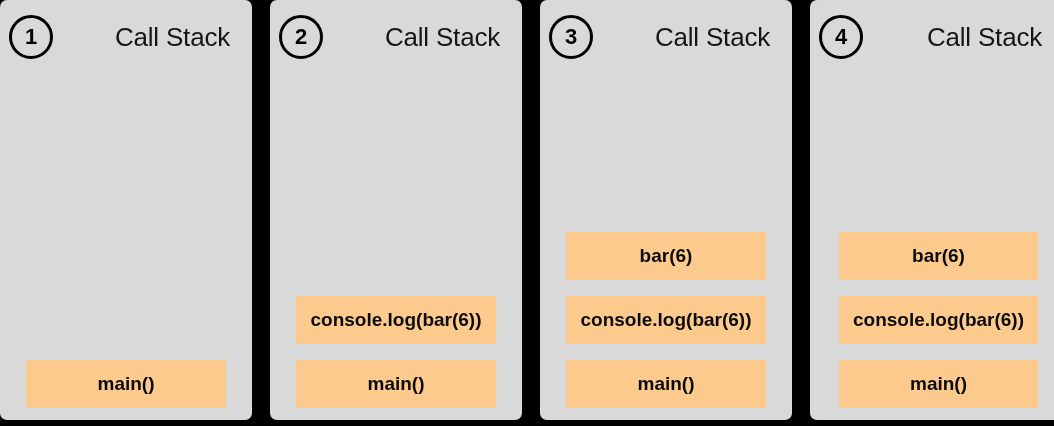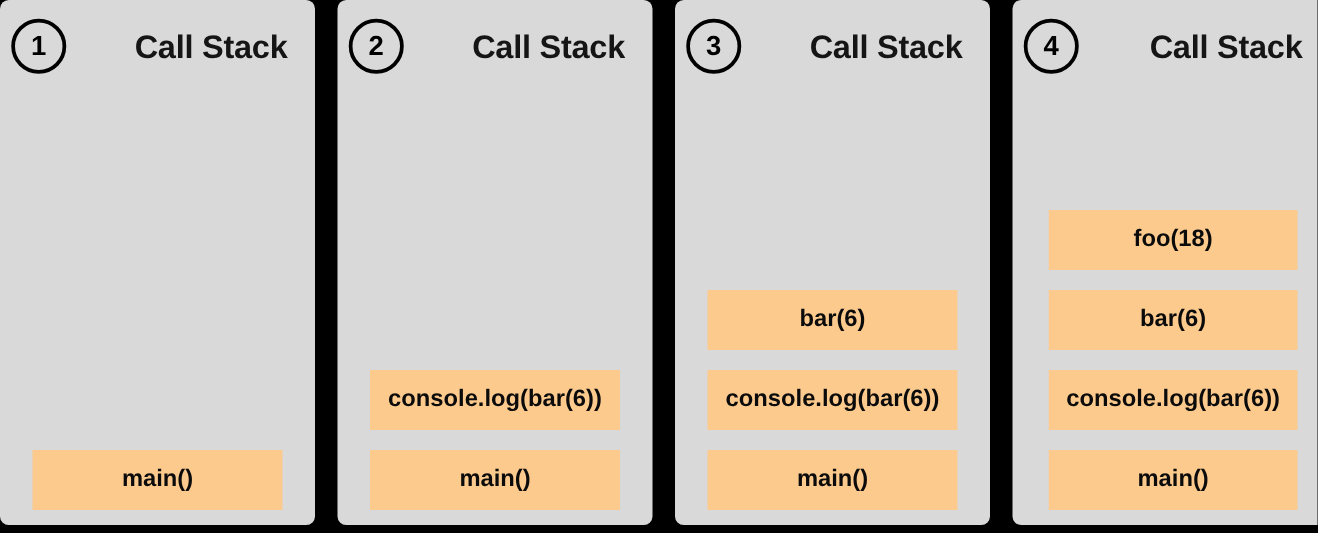--- a/index.html
+++ b/index.html
@@ -65,21 +65,21 @@
     font-weight: bold;
     color: #000000;
     line-height: 1;
   }
 
   .panel-title {
     position: absolute;
     right: 22px;
     top: 22px;
     font-size: 26px;
-    font-weight: bold;
+    font-weight: normal;
     color: #151515;
     letter-spacing: -0.2px;
     white-space: nowrap;
   }
 
   .stack-area {
     position: absolute;
     left: 0;
     right: 0;
     bottom: 12px;
@@ -148,17 +148,16 @@
 
   <div class="panel last">
     <div class="panel-header">
       <div class="step-badge">4</div>
       <div class="panel-title">Call Stack</div>
     </div>
     <div class="stack-area">
       <div class="frame">main()</div>
       <div class="frame">console.log(bar(6))</div>
       <div class="frame">bar(6)</div>
-      <div class="frame">foo(18)</div>
     </div>
   </div>
 
 </div>
 
 </body></html>

